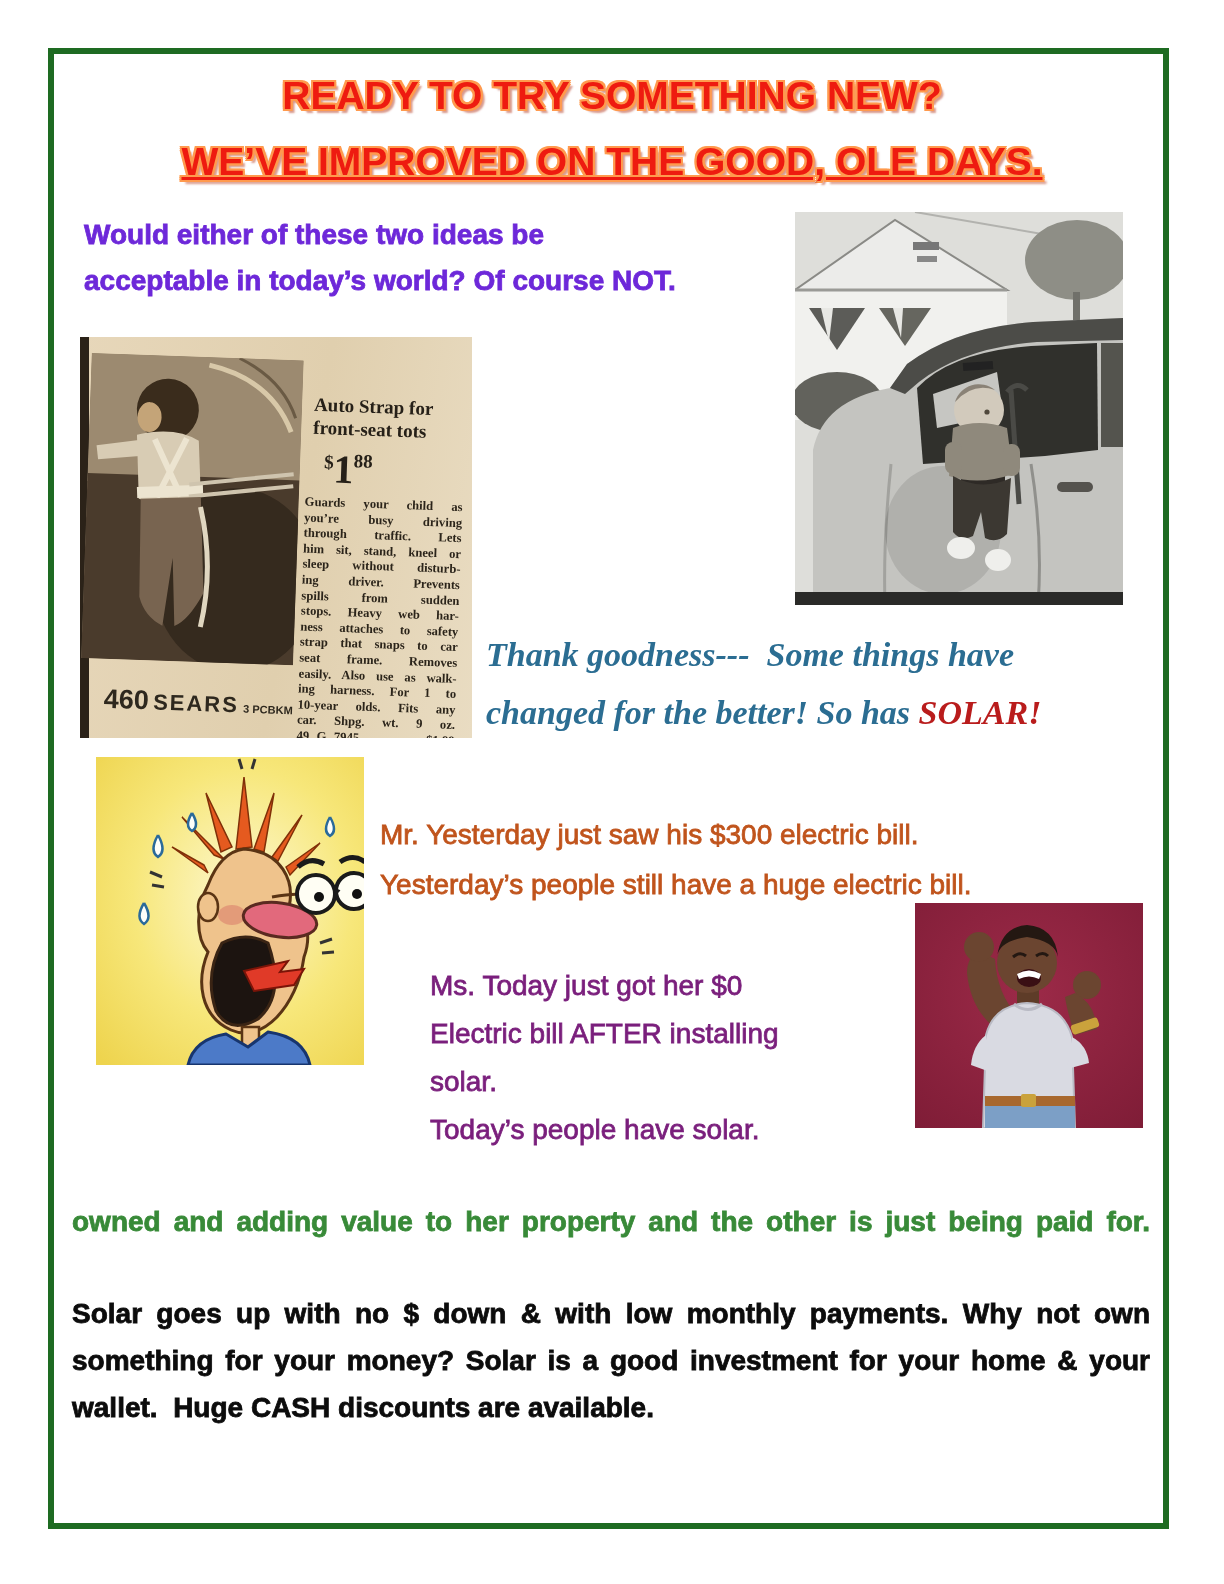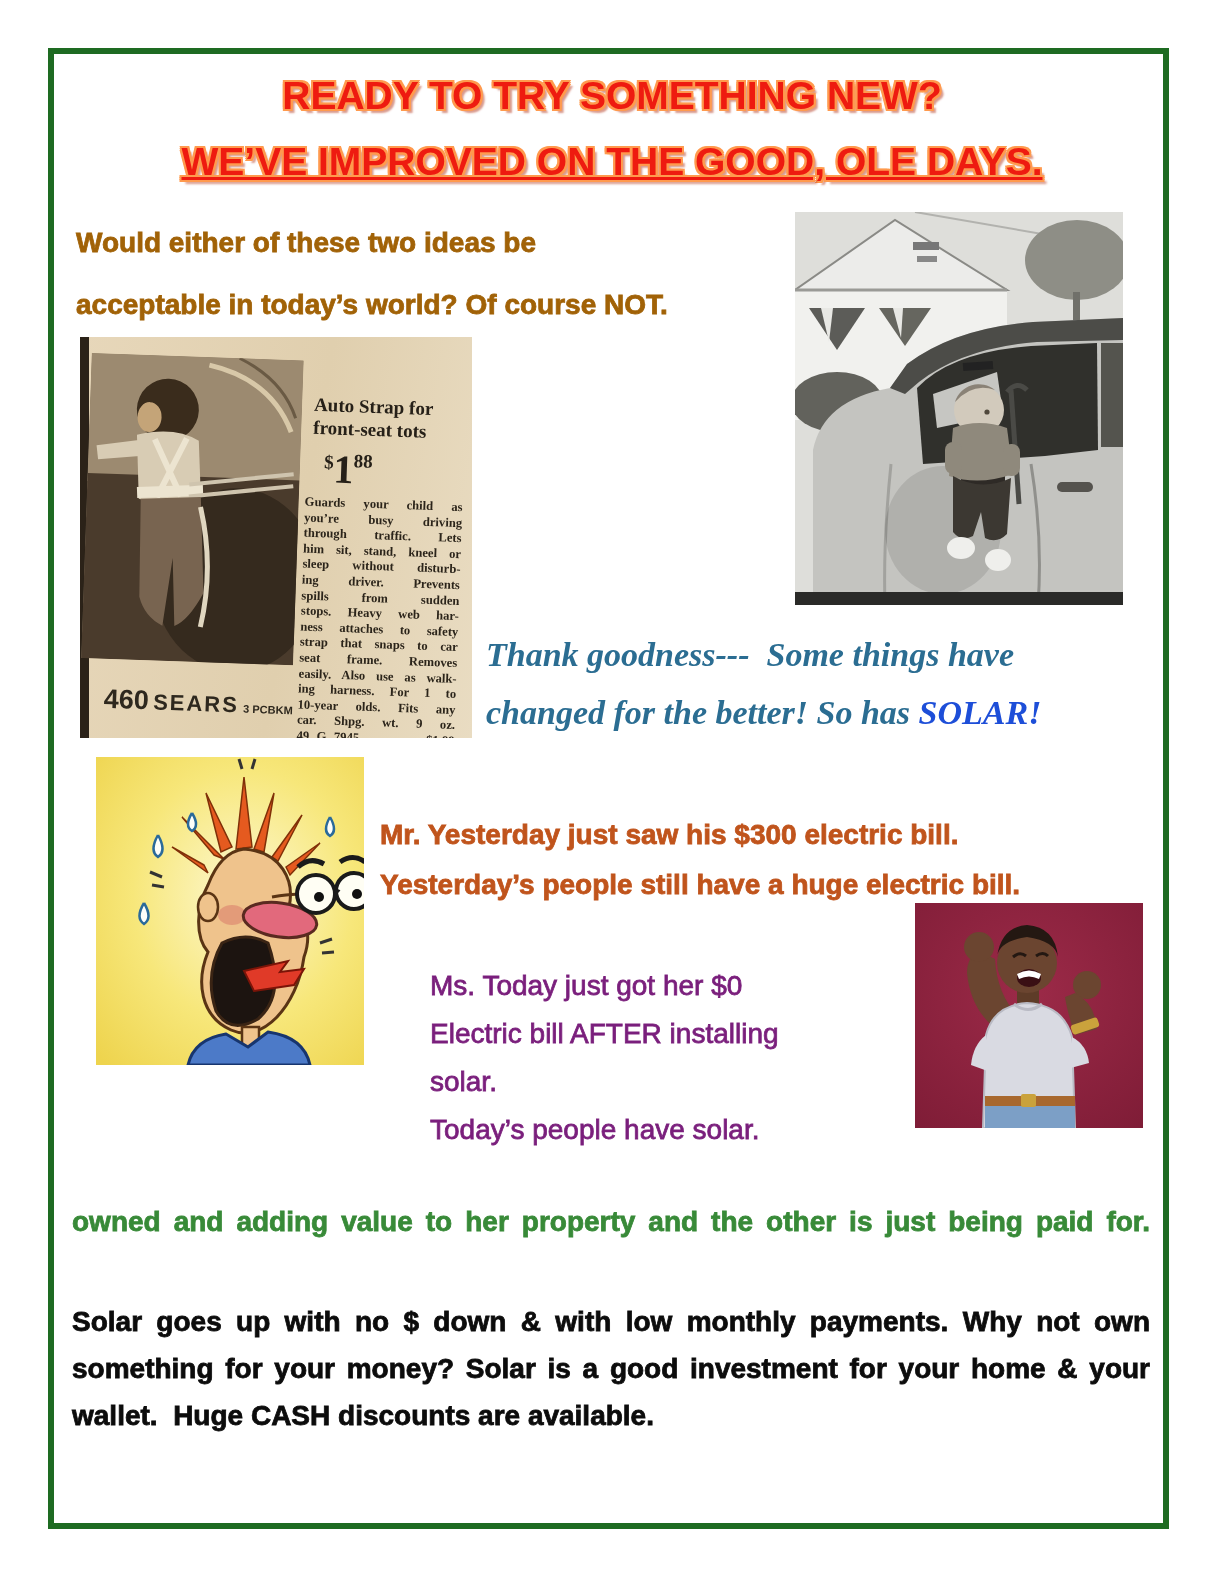--- a/index.html
+++ b/index.html
@@ -12,21 +12,21 @@
   .headline{left:0;width:1224px;text-align:center;font-weight:900;font-size:39px;letter-spacing:0;
             color:#ee1b10;white-space:nowrap;
             text-shadow:2px 2px 0 #ff9a4e,-2px -2px 0 #ff9a4e,2px -2px 0 #ff9a4e,-2px 2px 0 #ff9a4e,
                         0 2px 0 #ff9a4e,2px 0 0 #ff9a4e,0 -2px 0 #ff9a4e,-2px 0 0 #ff9a4e,
                         4px 4px 2px rgba(170,30,0,.45);}
   .hl1{top:74px;} .hl2{top:140px;text-decoration:underline;}
 
   .heavy{-webkit-text-stroke:0.8px currentColor;}
   .prelines{white-space:pre-line;}
 
-  .intro{left:76px;top:212px;width:820px;font-size:28px;line-height:62px;font-weight:bold;color:#a16207;}
+  .intro{left:84px;top:212px;width:820px;font-size:28px;line-height:46px;font-weight:bold;color:#6d28d9;}
 
   
   .catalog{left:80px;top:337px;width:392px;height:401px;background:linear-gradient(100deg,#e7d7ba 0%,#e0cfae 55%,#e9dcc2 100%);
            overflow:hidden;}
   .scan-edge{left:0;top:0;width:9px;height:401px;background:#2b2218;}
   .cat-rot{left:0;top:0;width:392px;height:401px;transform:rotate(2deg);transform-origin:10px 10px;}
   .cat-photo{left:12px;top:16px;width:212px;height:305px;}
   .cat-title{left:236px;top:48px;width:150px;font-family:"Liberation Serif",serif;font-weight:bold;
              font-size:19px;line-height:23px;color:#262018;}
   .cat-price{left:248px;top:100px;color:#262018;font-family:"Liberation Serif",serif;font-weight:bold;}
@@ -40,28 +40,28 @@
   .cat-footer .brand{font-size:22px;font-weight:bold;letter-spacing:2px;}
   .cat-footer .code{font-size:11px;font-weight:bold;}
 
   
   .car-photo{left:795px;top:212px;width:328px;height:393px;}
   .cartoon{left:96px;top:757px;width:268px;height:308px;}
   .woman{left:915px;top:903px;width:228px;height:225px;}
 
   .script-note{left:486px;top:626px;width:680px;font-family:Liberation Serif, serif;font-style:italic;
                font-weight:bold;font-size:34px;line-height:58px;color:#2b6d92;}
-  .script-note .solar{color:#1d4ed8;}
-
-  .yesterday{left:380px;top:810px;width:820px;font-size:28px;line-height:50px;font-weight:bold;color:#c0541c;}
+  .script-note .solar{color:#b91c1c;}
+
+  .yesterday{left:380px;top:810px;width:820px;font-size:28px;line-height:50px;font-weight:normal;color:#c0541c;}
   .today{left:430px;top:962px;width:520px;font-size:28px;line-height:48px;font-weight:normal;color:#7a1f7c;}
 
   .para{left:72px;width:1078px;font-weight:bold;font-size:28px;line-height:47px;}
   .green-para{top:1198px;color:#388a38;}
-  .black-para{top:1290px;color:#0c0c0c;margin-top:8px;}
+  .black-para{top:1290px;color:#0c0c0c;}
   .stretch{text-align:justify;text-align-last:justify;}
 </style>
 </head>
 <body>
 
 <div class="page">
   <div class="abs frame"></div>
 
   <div class="abs headline hl1">READY TO TRY SOMETHING NEW?</div>
   <div class="abs headline hl2">WE’VE IMPROVED ON THE GOOD, OLE DAYS.</div>

